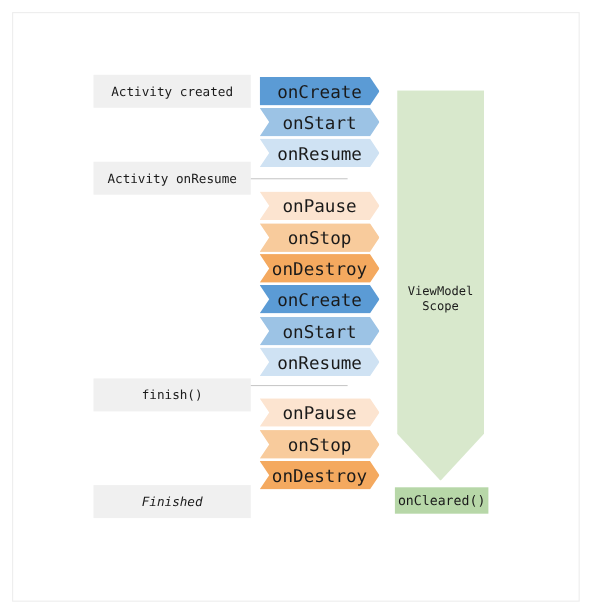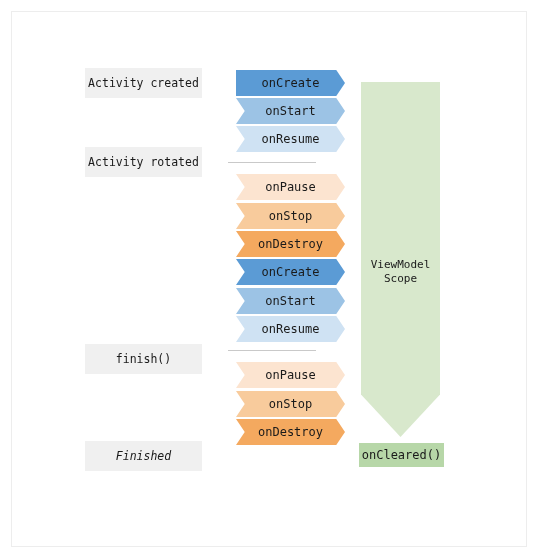--- a/index.html
+++ b/index.html
@@ -23,21 +23,21 @@
     width: 516px; height: 536px;
     border: 1px solid #ededed;
     box-sizing: border-box;
     background: #ffffff;
   }
 
   
   .state-label {
     position: absolute;
     left: 85px;
-    width: 117px;
+    width: 143px;
     height: 30px;
     background: #f0f0f0;
     color: #1a1a1a;
     font-size: 11.5px;
     letter-spacing: 0px;
     display: flex;
     align-items: center;
     justify-content: center;
     box-sizing: border-box;
   }
@@ -53,21 +53,21 @@
 
   
   .chev {
     position: absolute;
     left: 236px;
     width: 109px;
     height: 26px;
     display: flex;
     align-items: center;
     justify-content: center;
-    font-size: 12px;
+    font-size: 16px;
     color: #1a1a1a;
     box-sizing: border-box;
   }
   .chev.notched {
     clip-path: polygon(0% 0%, 92% 0%, 100% 50%, 92% 100%, 0% 100%, 8% 50%);
   }
   .chev.flat {
     clip-path: polygon(0% 0%, 92% 0%, 100% 50%, 92% 100%, 0% 100%);
   }
   .chev span { pointer-events: none; }
@@ -110,21 +110,21 @@
   }
 </style>
 </head>
 <body>
 
 <div id="canvas">
   <div id="frame"></div>
 
   <div id="state-labels-layer">
       <div class="state-label" style="top: 68px;">Activity created</div>
-      <div class="state-label" style="top: 147px;">Activity rotated</div>
+      <div class="state-label" style="top: 147px;">Activity onResume</div>
       <div class="connector" style="top: 162px;"></div>
       <div class="state-label" style="top: 344px;">finish()</div>
       <div class="connector" style="top: 350px;"></div>
       <div class="state-label" style="top: 441px; font-style: italic;">Finished</div>
     </div>
 
   <div id="arrows-layer">
       <div class="chev flat" style="top: 70px; background: rgb(91, 155, 213);">
         <span>onCreate</span>
       </div>

